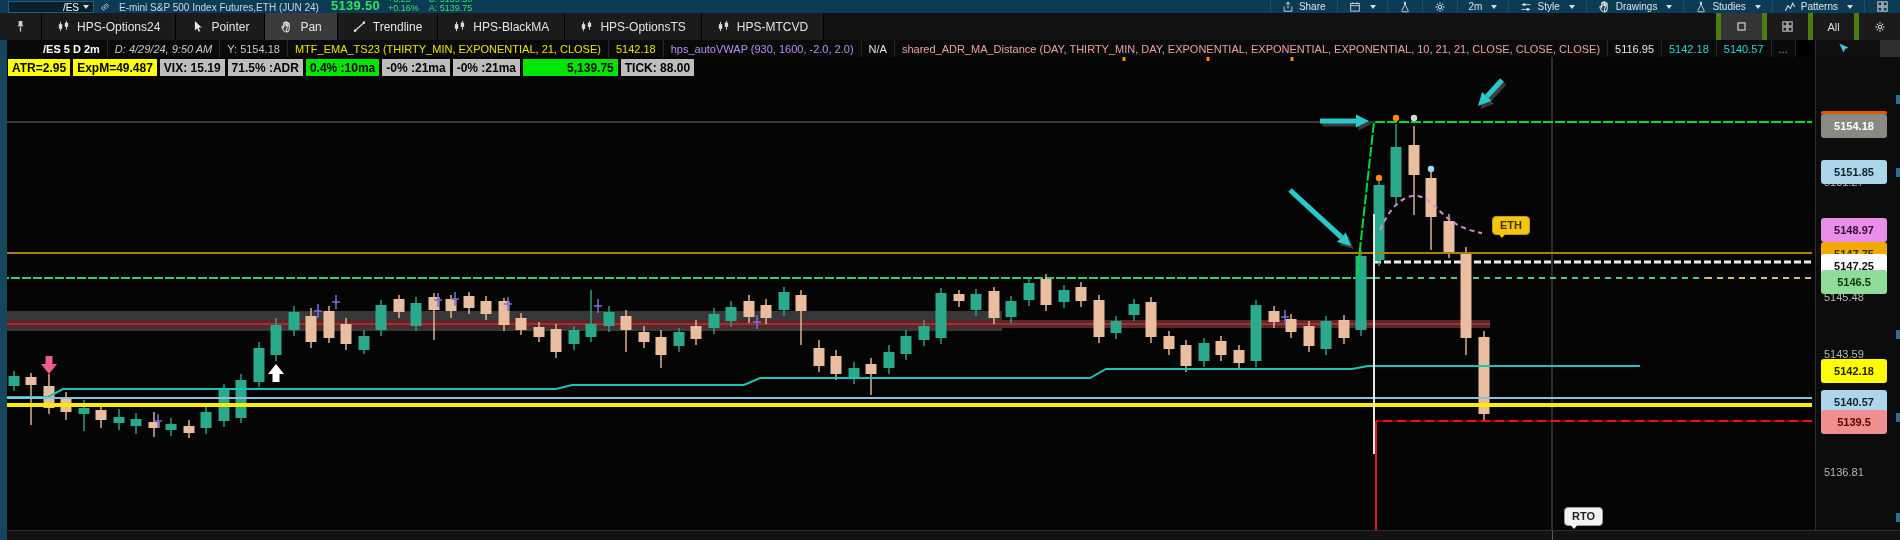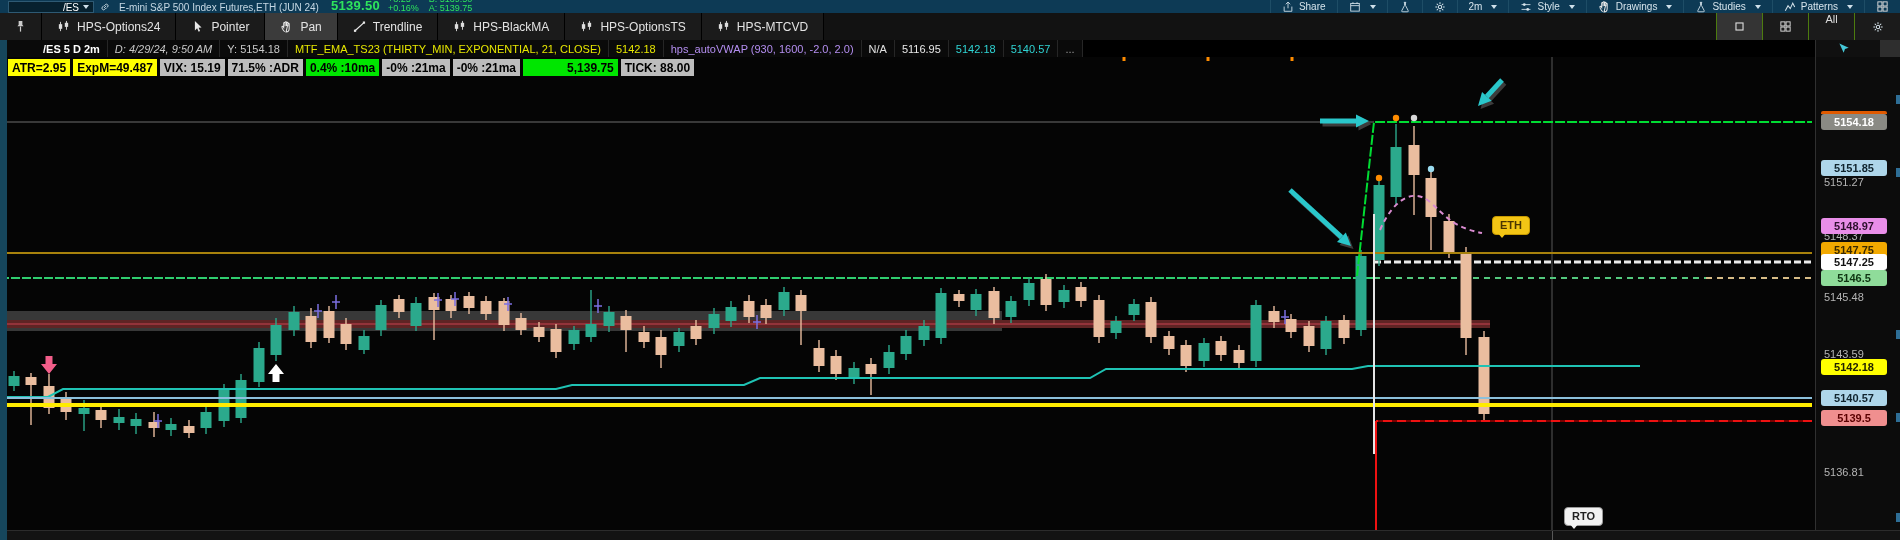--- a/index.html
+++ b/index.html
@@ -21,42 +21,42 @@
   .tb-item{display:flex;align-items:center;gap:5px;padding:0 11px;border-left:1px solid #1e4d66;
     color:#d6e4ec;font-size:10px;}
   
   .tabbar{position:absolute;left:0;top:13px;width:1900px;height:27px;background:#121212;
     display:flex;align-items:stretch;font-size:12px;color:#e3e3e3;}
   .pinbox{width:42px;display:flex;align-items:center;justify-content:center;
     border-right:1px solid #000;background:#1b1b1b;}
   .tab{display:flex;align-items:center;gap:7px;padding:0 15px;border-right:1px solid #000;background:#1b1b1b;}
   .tab.active{background:#3b3b3b;}
   .tabbar-right{margin-left:auto;display:flex;align-items:stretch;}
-  .tbtn{width:46px;display:flex;justify-content:center;border-left:1px solid #4d7c0f;
+  .tbtn{width:46px;display:flex;align-items:center;justify-content:center;border-left:5px solid #4d7c0f;
     background:#1b1b1b;color:#ddd;font-size:11px;}
   .tbtn.active{background:#343434;}
   
   .hdr{position:absolute;left:0;top:40px;height:17px;display:flex;background:#0a0a0a;
     font-size:11px;align-items:stretch;white-space:nowrap;max-width:1815px;overflow:hidden;padding-left:36px;}
   .hseg{display:flex;align-items:center;padding:0 7px;border-right:1px solid #262626;}
   .axis-hdr{position:absolute;left:1815px;top:40px;width:85px;height:17px;background:#101010;
     border-left:1px solid #303030;display:flex;align-items:center;}
   .axis-hdr .box{position:absolute;right:0;top:0;width:20px;height:17px;background:#2e2e2e;}
   
   .badges{position:absolute;left:8px;top:59px;display:flex;gap:3px;font-size:12px;font-weight:700;
     color:#000;z-index:6;white-space:nowrap;}
   .badge{padding:0 4px;height:17px;display:flex;align-items:center;}
   
   .chart-layer{position:absolute;left:0;top:57px;width:1815px;height:473px;background:#050505;z-index:1;}
   .chart-layer svg{position:absolute;left:0;top:0;}
   .gutter{position:absolute;left:0;top:40px;width:7px;height:500px;background:#16465c;z-index:7;}
   .axis{position:absolute;left:1815px;top:57px;width:85px;height:473px;background:#0c0c0c;
     border-left:1px solid #303030;font-size:11px;z-index:4;}
   .axis-tick{position:absolute;left:8px;color:#b5b5b5;}
-  .axis-bubble{position:absolute;left:5px;width:66px;height:16px;border-radius:3px;display:flex;
+  .axis-bubble{position:absolute;left:5px;width:66px;height:24px;border-radius:3px;display:flex;
     align-items:center;justify-content:center;font-weight:600;}
   .stripe{position:absolute;left:5px;width:66px;height:3px;border-radius:2px 2px 0 0;}
   .edgemark{position:absolute;left:80px;width:4px;height:9px;background:#2e6e96;}
   .taxis{position:absolute;left:0;top:530px;width:1900px;height:10px;background:#131313;
     border-top:1px solid #2c2c2c;z-index:5;}
   .callout{position:absolute;border-radius:4px;font-size:11px;font-weight:700;padding:1px 7px;z-index:8;line-height:15px;}
   .callout .tail{position:absolute;left:4px;bottom:-9px;width:0;height:0;
     border:5px solid transparent;border-top-width:6px;}
 </style>
 </head>
@@ -292,20 +292,21 @@
 </div>
 
 <div class="hdr" id="hdr">
     <div class="hseg" style="color: rgb(255, 255, 255); font-weight: 700;">/ES 5 D 2m</div>
     <div class="hseg" style="color: rgb(200, 200, 200); font-style: italic;">D: 4/29/24, 9:50 AM</div>
     <div class="hseg" style="color: rgb(200, 200, 200);">Y: 5154.18</div>
     <div class="hseg" style="color: rgb(230, 230, 0);">MTF_EMA_TS23 (THIRTY_MIN, EXPONENTIAL, 21, CLOSE)</div>
     <div class="hseg" style="color: rgb(230, 230, 0);">5142.18</div>
     <div class="hseg" style="color: rgb(180, 142, 240);">hps_autoVWAP (930, 1600, -2.0, 2.0)</div>
     <div class="hseg" style="color: rgb(224, 224, 224);">N/A</div>
+    <div class="hseg" style="color: rgb(237, 160, 160);">shared_ADR_MA_Distance (DAY, THIRTY_MIN, DAY, EXPONENTIAL, EXPONENTIAL, EXPONENTIAL, 10, 21, 21, CLOSE, CLOSE, CLOSE)</div>
     <div class="hseg" style="color: rgb(232, 232, 232);">5116.95</div>
     <div class="hseg" style="color: rgb(47, 212, 212);">5142.18</div>
     <div class="hseg" style="color: rgb(47, 212, 212);">5140.57</div>
     <div class="hseg" style="color: rgb(153, 153, 153);">...</div>
   </div>
 <div class="axis-hdr">
   <span class="icn" id="pointer-teal-slot" style="margin-left:22px;">
       <svg width="13" height="13" viewBox="0 0 14 14">
         <path d="M1.5 1.5l4.6 10 1.4-4 4-1.4z" fill="#45c8d8"></path>
       </svg>

